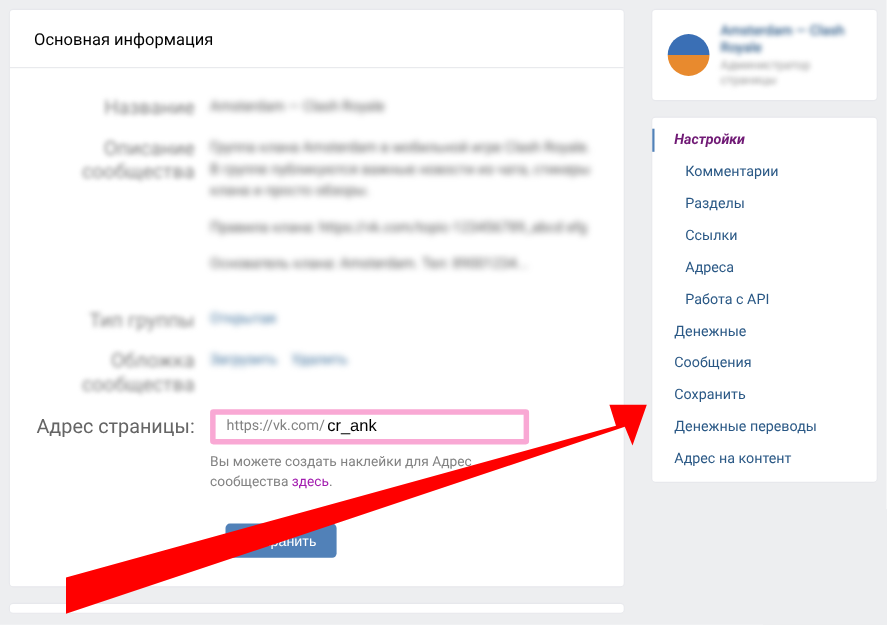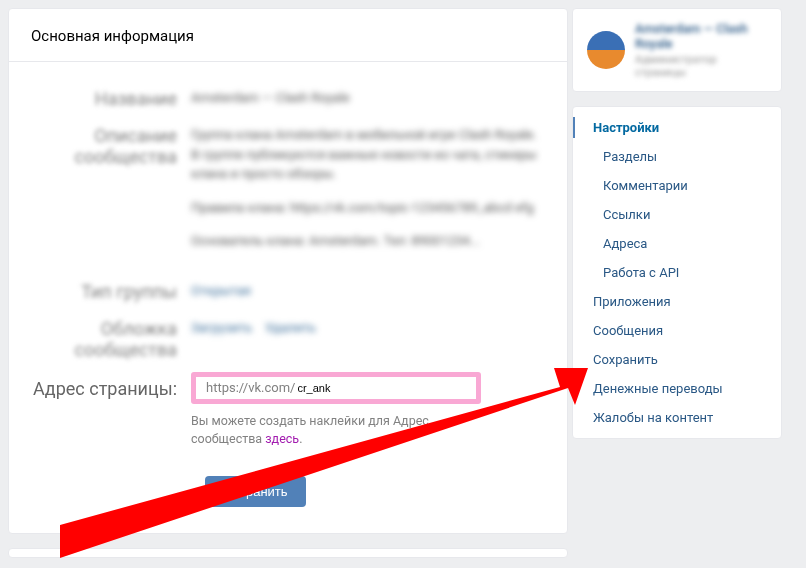--- a/index.html
+++ b/index.html
@@ -8,21 +8,21 @@
     background: #edeef0;
     width: 806px;
     height: 568px;
     overflow: hidden;
     position: relative;
     color: #000;
     font-size: 13px;
   }
   .wrap {
     display: flex;
-    gap: 4px;
+    gap: 24px;
     padding: 8px;
   }
   .main-card {
     background: #fff;
     border: 1px solid #e7e8ec;
     border-radius: 4px;
     width: 560px;
     padding: 0;
   }
   .main-card h2 {
@@ -73,21 +73,21 @@
   .url-prefix {
     color: #828282;
     padding: 0 2px 0 10px;
     font-size: 13px;
     white-space: nowrap;
   }
   .url-text {
     flex: 1;
     border: none;
     outline: none;
-    font-size: 11px;
+    font-size: 15px;
     color: #000;
     padding: 0 6px 0 0;
     height: 100%;
     background: transparent;
   }
   .hint {
     color: #828282;
     font-size: 12.5px;
     line-height: 1.45;
     margin-top: 8px;
@@ -138,21 +138,22 @@
   .nav-item {
     padding: 7px 20px;
     font-size: 13px;
     color: #2a5885;
     cursor: pointer;
     position: relative;
   }
   .nav-item.sub { padding-left: 30px; }
   .nav-item.active {
     font-weight: 700;
-    color: #0369a1;
+    color: #701a75;
+    font-style: italic;
   }
   .nav-item.active::before {
     content:"";
     position:absolute;
     left:0; top:4px; bottom:4px;
     width:2px;
     background:#5181b8;
   }
 
   
@@ -234,30 +235,30 @@
     <div class="side-card profile">
       <div class="avatar"></div>
       <div class="profile-text">
         <div class="profile-title">Amsterdam — Clash Royale</div>
         <div class="profile-sub">Администратор страницы</div>
       </div>
     </div>
 
     <div class="side-card nav">
       <div class="nav-item active">Настройки</div>
+      <div class="nav-item sub">Комментарии</div>
       <div class="nav-item sub">Разделы</div>
-      <div class="nav-item sub">Комментарии</div>
       <div class="nav-item sub">Ссылки</div>
       <div class="nav-item sub">Адреса</div>
       <div class="nav-item sub">Работа с API</div>
-      <div class="nav-item">Приложения</div>
+      <div class="nav-item">Денежные</div>
       <div class="nav-item">Сообщения</div>
       <div class="nav-item">Сохранить</div>
       <div class="nav-item">Денежные переводы</div>
-      <div class="nav-item">Жалобы на контент</div>
+      <div class="nav-item">Адрес на контент</div>
     </div>
   </div>
 </div>
 
 <svg class="arrow-svg" width="806" height="568">
   <polygon points="
     60,525
     560,387
     554,368
     588,368

